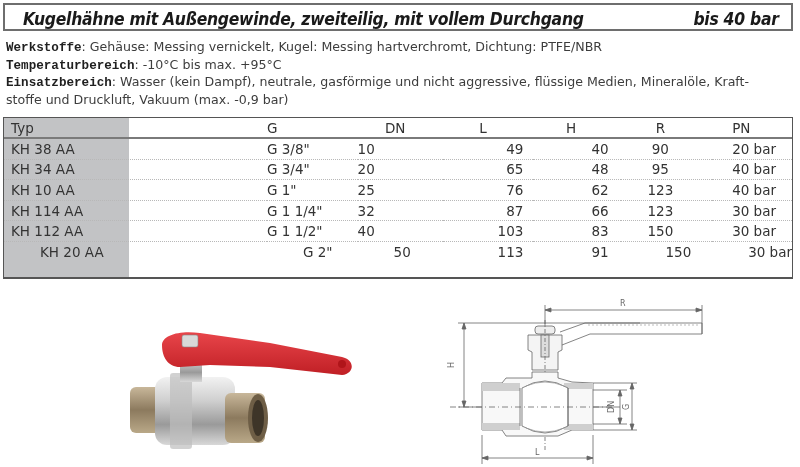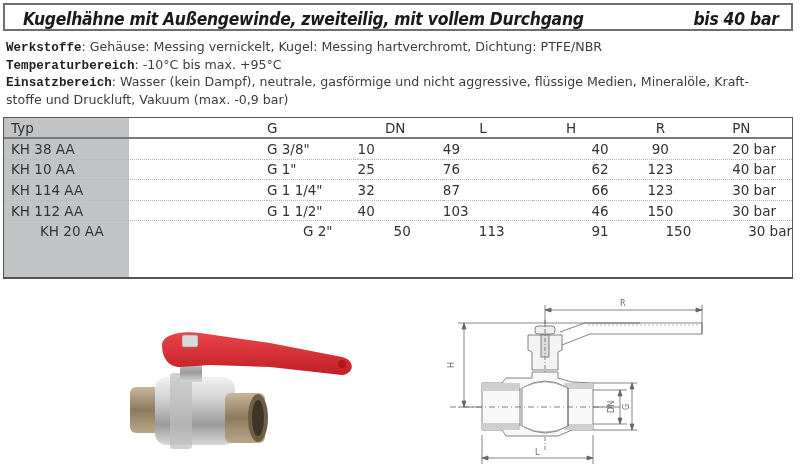--- a/index.html
+++ b/index.html
@@ -18,21 +18,21 @@
                 border: 1px solid #555; border-bottom: 2px solid #555; box-sizing: border-box; background: #fff; }
   .typ-bg { position: absolute; left: 0; top: 0; width: 125px; height: 100%; background: #c2c3c5; }
   table { position: absolute; left: 0; top: 0; width: 100%; border-collapse: collapse; font-size: 13.5px; color: #333; }
   th, td { font-weight: normal; height: 19.6px; padding: 0; text-align: left; white-space: nowrap; }
   thead th { border-bottom: 2px solid #7a7a7a; height: 19px; }
   tbody tr td { border-bottom: 1px dotted #b8b8b8; }
   tbody tr:last-child td { border-bottom: none; padding-left: 36px; }
   .c-typ { width: 380px; padding-left: 7px; }
   .c-g { width: 78px; }
   .c-dn { width: 60px; padding-right: 10px; }
-  .c-l { width: 62px; text-align: left; padding-right: 10px; }
+  .c-l { width: 62px; text-align: right; padding-right: 10px; }
   .c-h { width: 60px; text-align: right; padding-right: 12px; }
   .c-r { width: 60px; text-align: center; padding-right: 12px; }
   .c-pn { padding-left: 20px; }
   th.c-dn, th.c-l, th.c-h, th.c-r { text-align: center; }
   .photo { position: absolute; left: 110px; top: 305px; width: 280px; height: 160px; }
   .drawing { position: absolute; left: 440px; top: 290px; width: 360px; height: 177px; }
 </style>
 </head>
 <body>
 
@@ -66,20 +66,29 @@
       <tr>
         <td class="c-typ">KH 38 AA</td>
         <td class="c-g">G 3/8"</td>
         <td class="c-dn">10</td>
         <td class="c-l">49</td>
         <td class="c-h">40</td>
         <td class="c-r">90</td>
         <td class="c-pn">20 bar</td>
       </tr>
       <tr>
+        <td class="c-typ">KH 34 AA</td>
+        <td class="c-g">G 3/4"</td>
+        <td class="c-dn">20</td>
+        <td class="c-l">65</td>
+        <td class="c-h">48</td>
+        <td class="c-r">95</td>
+        <td class="c-pn">40 bar</td>
+      </tr>
+      <tr>
         <td class="c-typ">KH 10 AA</td>
         <td class="c-g">G 1"</td>
         <td class="c-dn">25</td>
         <td class="c-l">76</td>
         <td class="c-h">62</td>
         <td class="c-r">123</td>
         <td class="c-pn">40 bar</td>
       </tr>
       <tr>
         <td class="c-typ">KH 114 AA</td>
@@ -88,21 +97,21 @@
         <td class="c-l">87</td>
         <td class="c-h">66</td>
         <td class="c-r">123</td>
         <td class="c-pn">30 bar</td>
       </tr>
       <tr>
         <td class="c-typ">KH 112 AA</td>
         <td class="c-g">G 1 1/2"</td>
         <td class="c-dn">40</td>
         <td class="c-l">103</td>
-        <td class="c-h">46</td>
+        <td class="c-h">83</td>
         <td class="c-r">150</td>
         <td class="c-pn">30 bar</td>
       </tr>
       <tr>
         <td class="c-typ">KH 20 AA</td>
         <td class="c-g">G 2"</td>
         <td class="c-dn">50</td>
         <td class="c-l">113</td>
         <td class="c-h">91</td>
         <td class="c-r">150</td>

